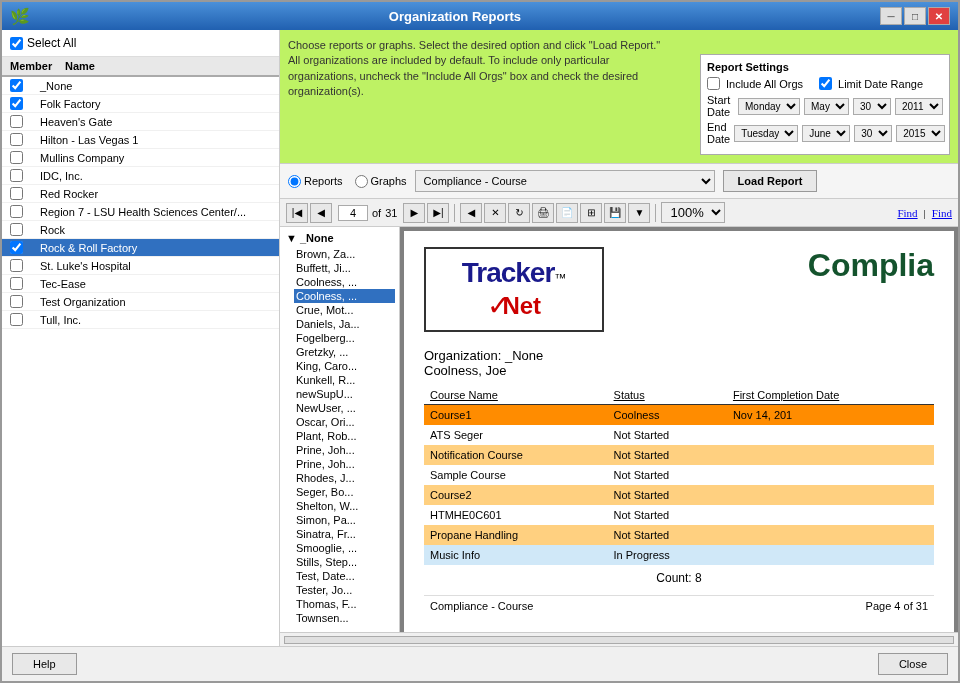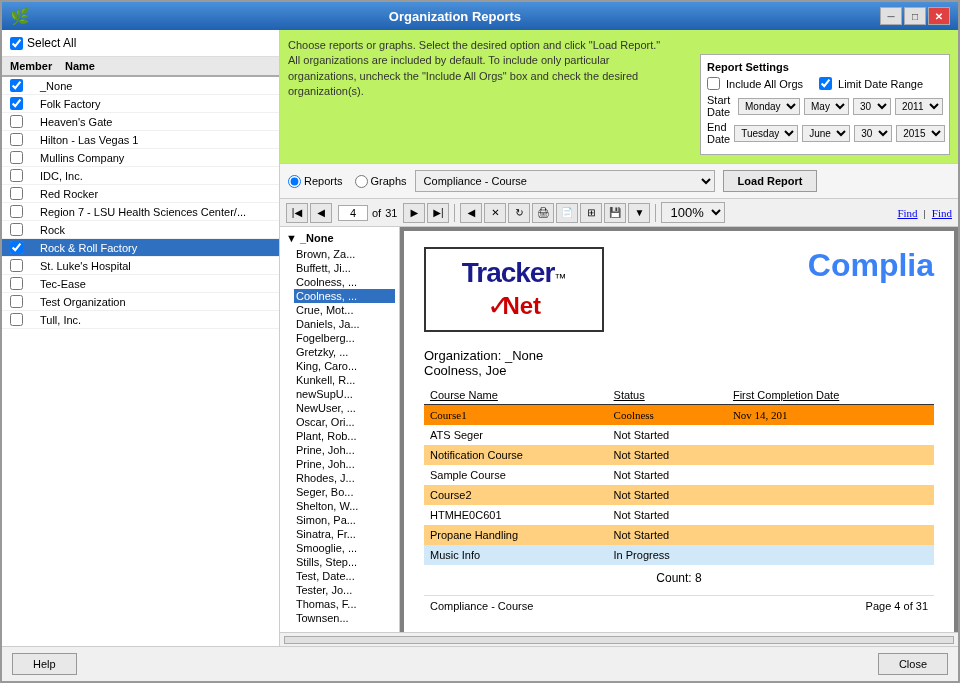--- a/index.html
+++ b/index.html
@@ -360,21 +360,21 @@
       color: #cc0000;
       font-size: 28px;
       margin-right: -8px;
     }
 
     .report-title-area {
       flex: 1;
       text-align: right;
       font-size: 32px;
       font-weight: bold;
-      color: #3b82f6;
+      color: #14532d;
     }
 
     .org-info {
       margin-bottom: 8px;
       font-size: 12px;
     }
 
     .org-name { font-size: 13px; }
     .user-name { font-size: 13px; }
 
@@ -716,21 +716,21 @@
 
             <table class="report-table">
               <thead>
                 <tr>
                   <th>Course Name</th>
                   <th>Status</th>
                   <th>First Completion Date</th>
                 </tr>
               </thead>
               <tbody id="report-tbody">
-              <tr style="background: rgb(255, 140, 0); font-family: Liberation Serif, serif;">
+              <tr style="background: rgb(255, 140, 0);">
       <td>Course1</td>
       <td>Coolness</td>
       <td>Nov 14, 201</td>
     </tr>
                   <tr style="background: white;">
       <td>ATS Seger</td>
       <td>Not Started</td>
       <td></td>
     </tr>
                   <tr style="background: rgb(255, 208, 128);">

